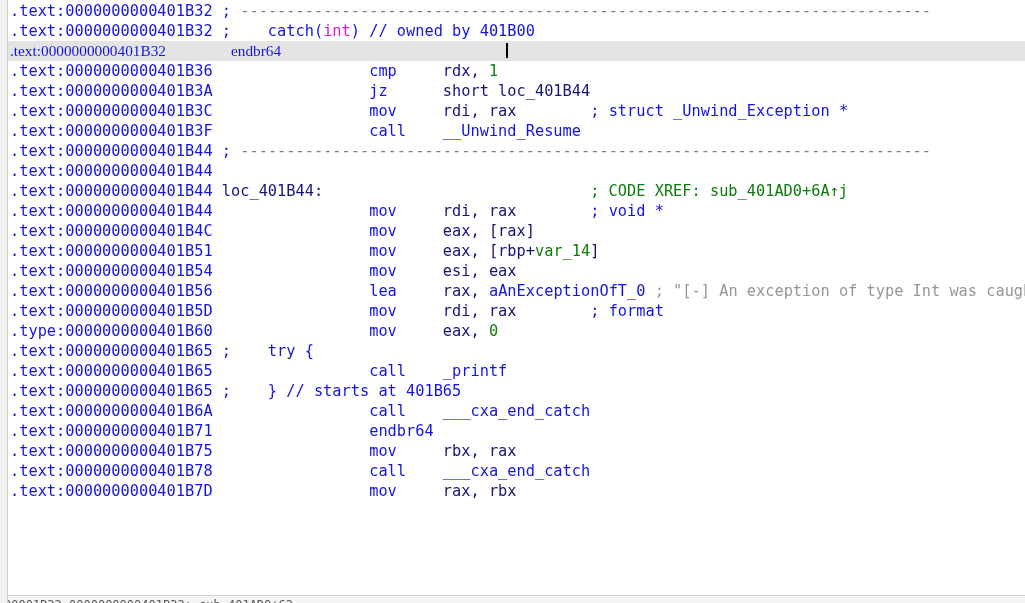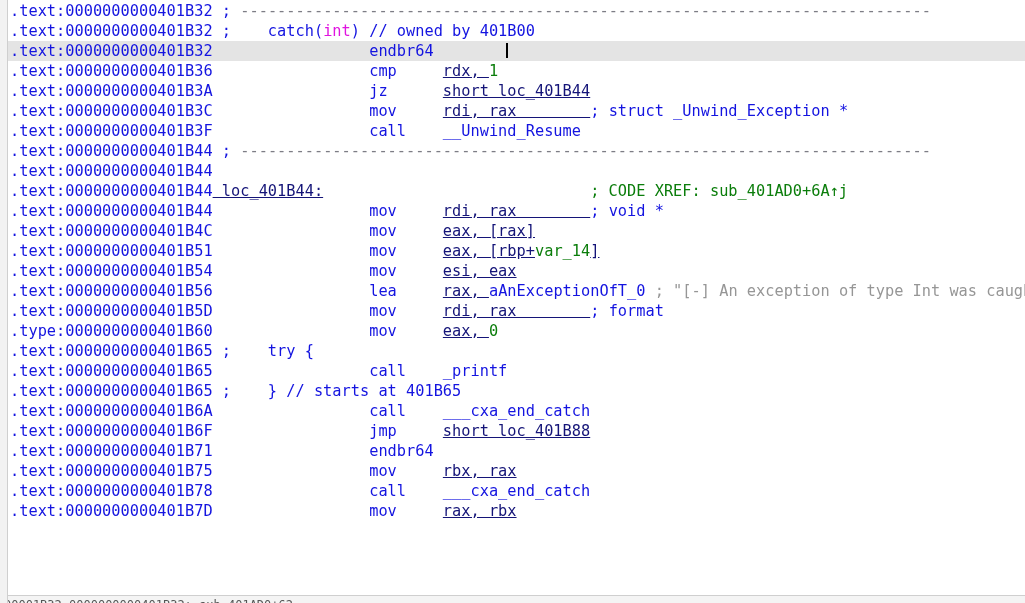--- a/index.html
+++ b/index.html
@@ -21,24 +21,24 @@
   #listing{
     position:absolute;left:0;top:1px;right:0;
     z-index:1;
   }
   .line{
     height:20px;line-height:20px;
     white-space:pre;
     padding-left:10px;
     position:relative;
   }
-  .line.hl{background:var(--highlight_bg,#e4e4e4);}
+  .line.hl{background:var(--highlight_bg,#e4e4e4);font-family:Liberation Serif, serif;}
   .c-addr{color:var(--addr,#1414e0);}
   .c-blue{color:var(--blue,#1414e0);}
-  .c-navy{color:var(--navy,#141478);text-decoration:underline;}
+  .c-navy{color:var(--navy,#141478);}
   .c-green{color:var(--green,#0b7d0b);}
   .c-mag{color:var(--magenta,#e014e0);text-align:right;}
   .c-gray{color:var(--gray,#969696);}
   .c-sep{color:var(--sep,#7d7d85);}
   .c-plain{color:#000;}
   .caret{
     position:absolute;left:506px;top:2px;
     width:2px;height:15px;
     background:var(--caret,#000);
   }
@@ -74,20 +74,19 @@
       <div class="line"><span class="c-addr">.text:0000000000401B4C</span><span class="c-plain">                 </span><span class="c-blue">mov     </span><span class="c-navy">eax, [rax]</span></div>
       <div class="line"><span class="c-addr">.text:0000000000401B51</span><span class="c-plain">                 </span><span class="c-blue">mov     </span><span class="c-navy">eax, [rbp+</span><span class="c-green">var_14</span><span class="c-navy">]</span></div>
       <div class="line"><span class="c-addr">.text:0000000000401B54</span><span class="c-plain">                 </span><span class="c-blue">mov     </span><span class="c-navy">esi, eax</span></div>
       <div class="line"><span class="c-addr">.text:0000000000401B56</span><span class="c-plain">                 </span><span class="c-blue">lea     </span><span class="c-navy">rax, </span><span class="c-blue">aAnExceptionOfT_0</span><span class="c-plain"> </span><span class="c-gray">; "[-] An exception of type Int was caught</span></div>
       <div class="line"><span class="c-addr">.text:0000000000401B5D</span><span class="c-plain">                 </span><span class="c-blue">mov     </span><span class="c-navy">rdi, rax        </span><span class="c-blue">; format</span></div>
       <div class="line"><span class="c-addr">.type:0000000000401B60</span><span class="c-plain">                 </span><span class="c-blue">mov     </span><span class="c-navy">eax, </span><span class="c-green">0</span></div>
       <div class="line"><span class="c-addr">.text:0000000000401B65</span><span class="c-blue"> ;    try {</span></div>
       <div class="line"><span class="c-addr">.text:0000000000401B65</span><span class="c-plain">                 </span><span class="c-blue">call    </span><span class="c-blue">_printf</span></div>
       <div class="line"><span class="c-addr">.text:0000000000401B65</span><span class="c-blue"> ;    } // starts at 401B65</span></div>
       <div class="line"><span class="c-addr">.text:0000000000401B6A</span><span class="c-plain">                 </span><span class="c-blue">call    </span><span class="c-blue">___cxa_end_catch</span></div>
-      <div class="line"><span class="c-addr">.text:0000000000401B6F</span><span class="c-plain">                 </span><span class="c-blue">jmp     </span><span class="c-navy">short loc_401B88</span></div>
       <div class="line"><span class="c-addr">.text:0000000000401B71</span><span class="c-plain">                 </span><span class="c-blue">endbr64</span></div>
       <div class="line"><span class="c-addr">.text:0000000000401B75</span><span class="c-plain">                 </span><span class="c-blue">mov     </span><span class="c-navy">rbx, rax</span></div>
       <div class="line"><span class="c-addr">.text:0000000000401B78</span><span class="c-plain">                 </span><span class="c-blue">call    </span><span class="c-blue">___cxa_end_catch</span></div>
       <div class="line"><span class="c-addr">.text:0000000000401B7D</span><span class="c-plain">                 </span><span class="c-blue">mov     </span><span class="c-navy">rax, rbx</span></div>
     </div>
   <div id="statusbar">00001B32 0000000000401B32: sub_401AD0+62</div>
 </div>
 
 </body></html>

